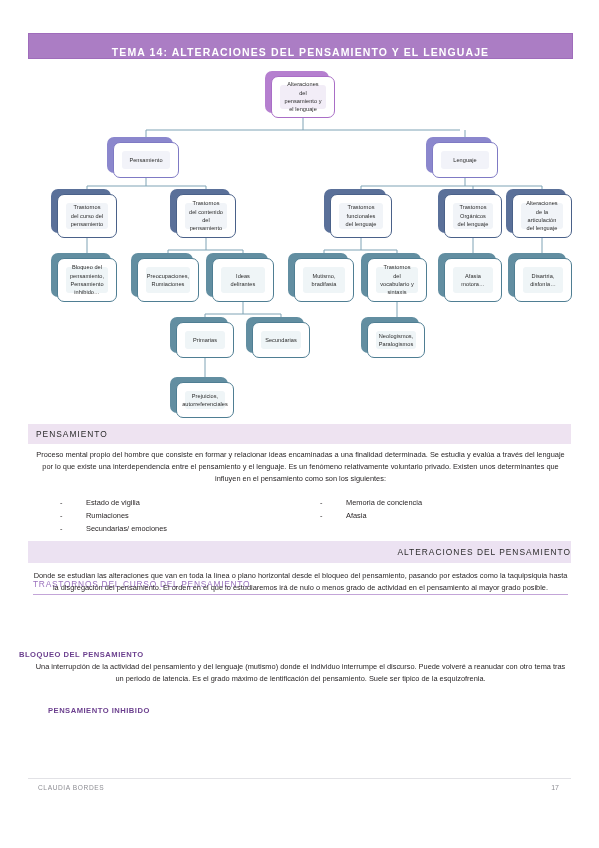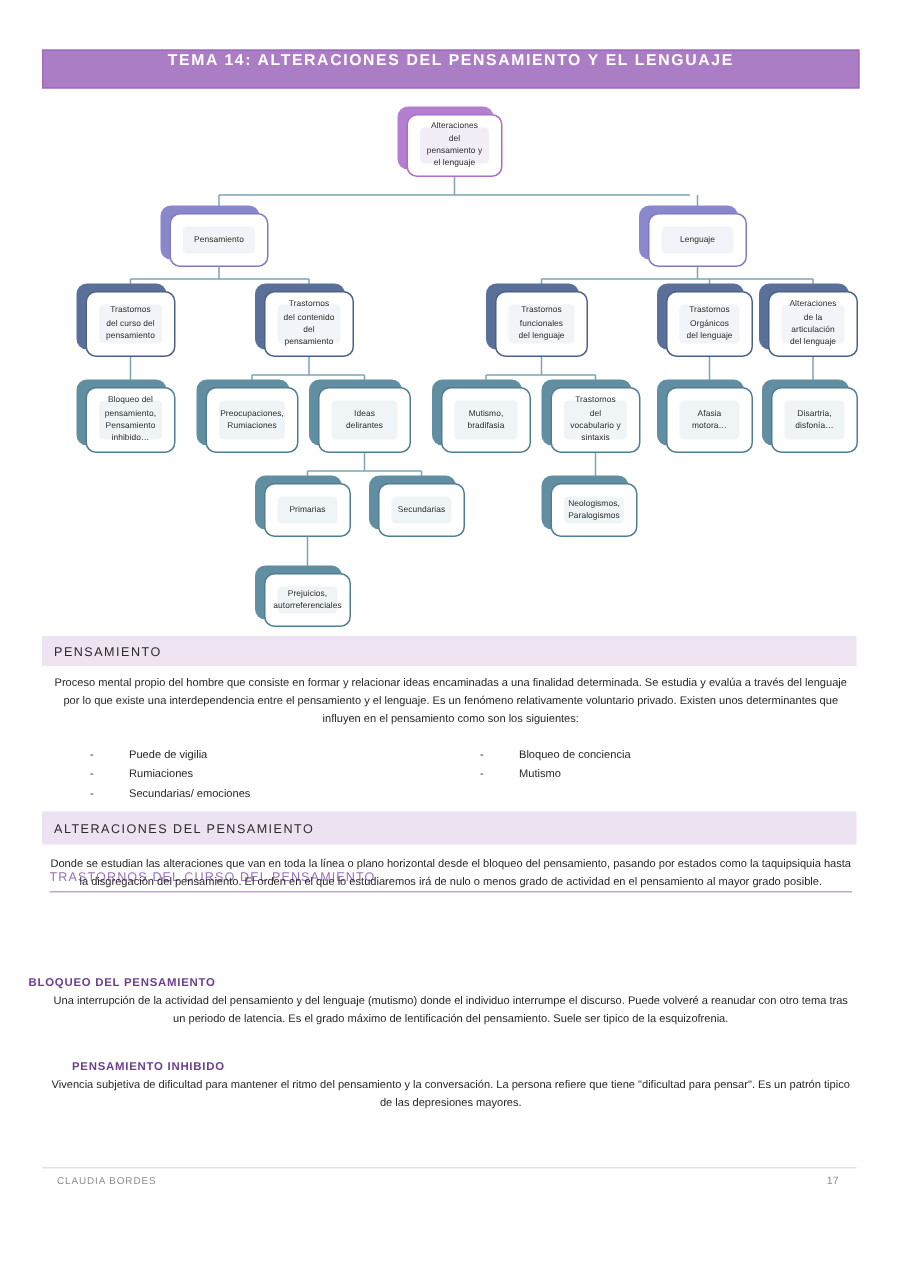--- a/index.html
+++ b/index.html
@@ -26,21 +26,21 @@
   
   .title-banner {
     position: absolute;
     left: 28px;
     top: 33px;
     width: 543px;
     height: 24px;
     background: #ab7dc4;
     border: 1px solid #9f6cbb;
     display: flex;
-    align-items: flex-start;
+    align-items: flex-end;
     justify-content: center;
   }
   .title-banner-text {
     color: #ffffff;
     font-size: 10.5px;
     font-weight: bold;
     letter-spacing: 1.1px;
     text-align: center;
   }
 
@@ -420,54 +420,53 @@
   </div>
 
   <div class="band band-lilac" style="top:424px; height:20px;">
     <span class="band-text">PENSAMIENTO</span>
   </div>
   <div class="para" style="top:449px;">Proceso mental propio del hombre que consiste en formar y relacionar ideas encaminadas a una finalidad determinada. Se estudia y evalúa a través del lenguaje por lo que existe una interdependencia entre el pensamiento y el lenguaje. Es un fenómeno relativamente voluntario privado. Existen unos determinantes que influyen en el pensamiento como son los siguientes:</div>
 
   <div class="bullets" style="left:60px; top:496px; width:245px;">
     <div class="row">
       <span class="dash">-</span>
-      <span>Puede de vigilia</span>
+      <span>Estado de vigilia</span>
     </div>
     <div class="row">
       <span class="dash">-</span>
       <span>Rumiaciones</span>
     </div>
     <div class="row">
       <span class="dash">-</span>
       <span>Secundarias/ emociones</span>
     </div>
   </div>
 
   <div class="bullets" style="left:320px; top:496px; width:245px;">
     <div class="row">
       <span class="dash">-</span>
-      <span>Bloqueo de conciencia</span>
+      <span>Memoria de conciencia</span>
     </div>
     <div class="row">
       <span class="dash">-</span>
-      <span>Mutismo</span>
+      <span>Afasia</span>
     </div>
   </div>
 
-  <div class="band band-lilac2" style="top:541px; height:22px;">
+  <div class="band band-lilac2" style="top:541px; height:22px;justify-content:flex-end;">
     <span class="band-text">ALTERACIONES DEL PENSAMIENTO</span>
   </div>
 
   <div class="subhead-purple" style="top:579px;">TRASTORNOS DEL CURSO DEL PENSAMIENTO</div>
   <div class="rule" style="top:594px;"></div>
   <div class="para" style="top:570px;">Donde se estudian las alteraciones que van en toda la línea o plano horizontal desde el bloqueo del pensamiento, pasando por estados como la taquipsiquia hasta la disgregación del pensamiento. El orden en el que lo estudiaremos irá de nulo o menos grado de actividad en el pensamiento al mayor grado posible.</div>
 
   <div class="subhead-bold" style="top:650px;">BLOQUEO DEL PENSAMIENTO</div>
   <div class="para" style="top:661px;">Una interrupción de la actividad del pensamiento y del lenguaje (mutismo) donde el individuo interrumpe el discurso. Puede volveré a reanudar con otro tema tras un periodo de latencia. Es el grado máximo de lentificación del pensamiento. Suele ser tipico de la esquizofrenia.</div>
 
   <div class="subhead-bold" style="top:706px;padding-left:29px;">PENSAMIENTO INHIBIDO</div>
-  <div class="para" style="top:717px;">Vivencia subjetiva de dificultad para mantener el ritmo del pensamiento y la conversación. La persona refiere que tiene "dificultad para pensar". Es un patrón tipico de las depresiones mayores.</div>
 
   <div class="footer-rule"></div>
   <div class="footer-left">CLAUDIA BORDES</div>
   <div class="footer-right">17</div>
 
 </div>
 
 </body></html>

